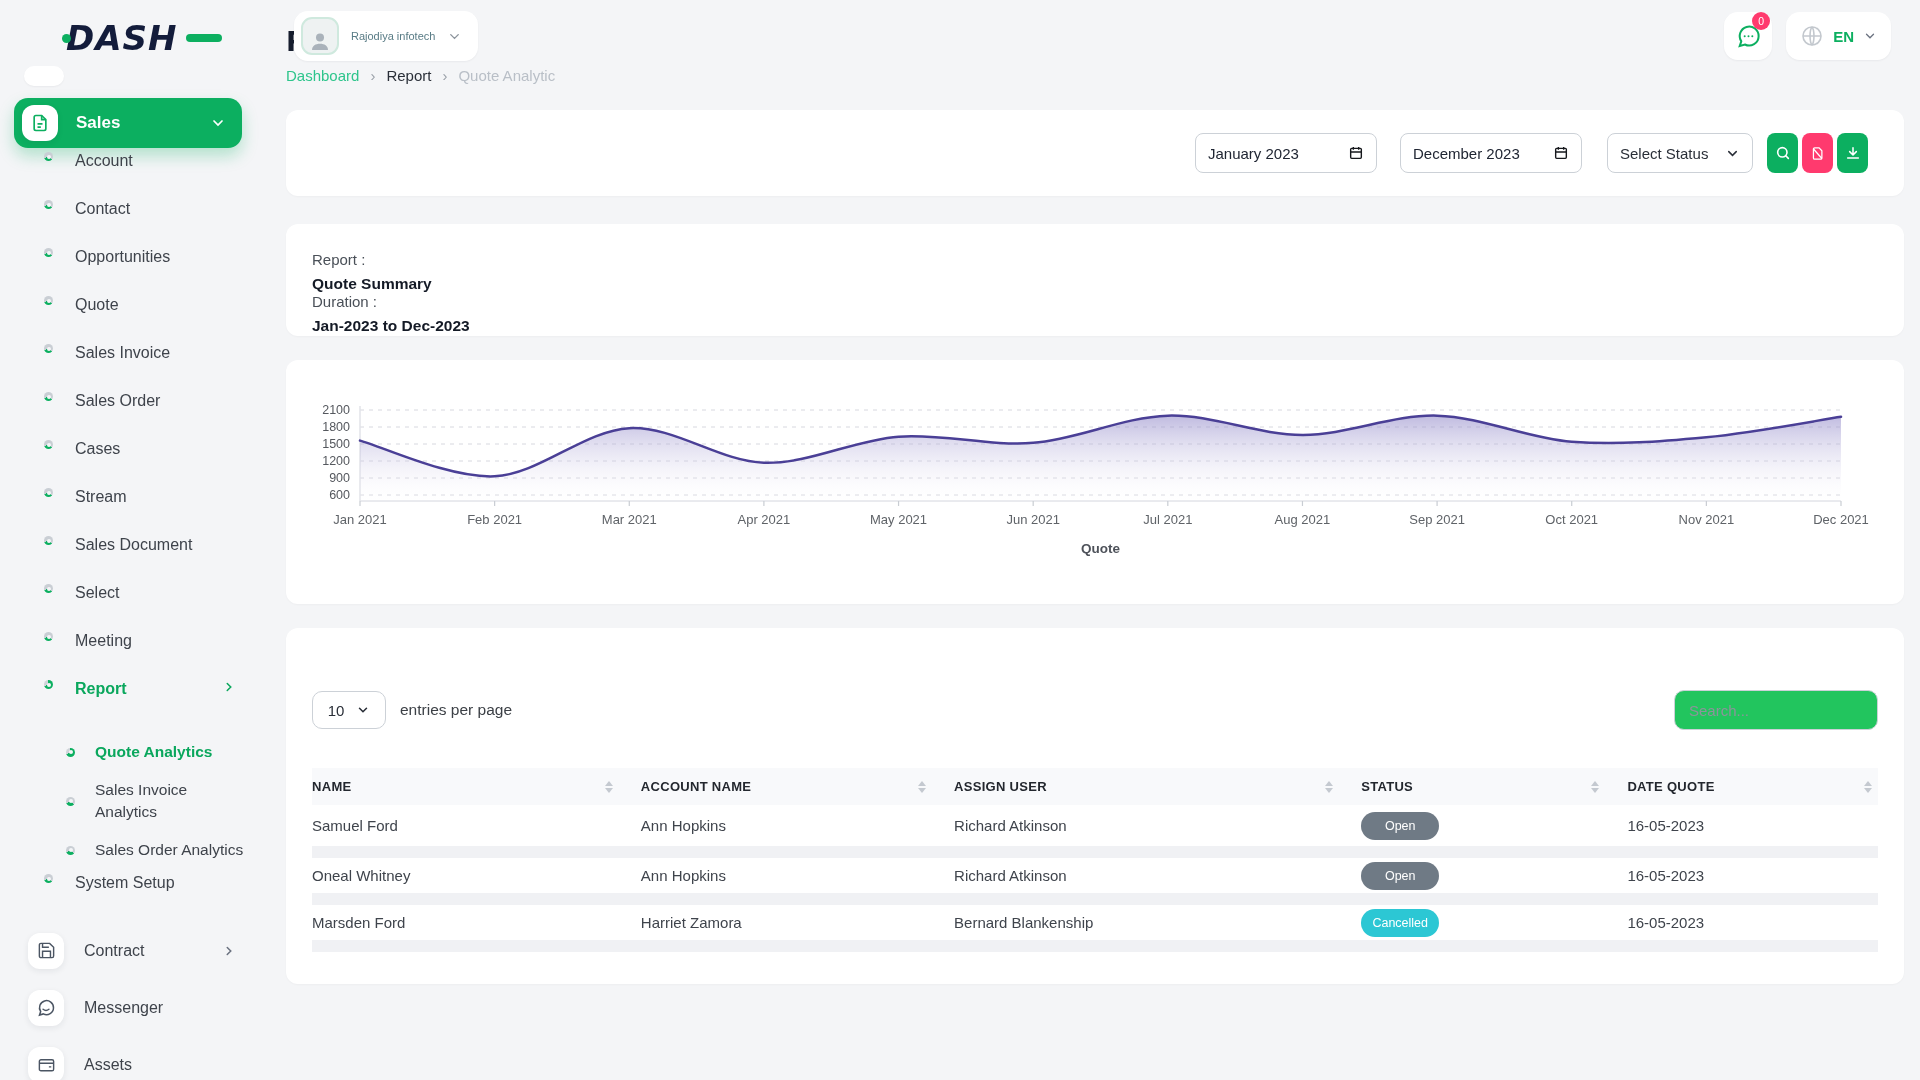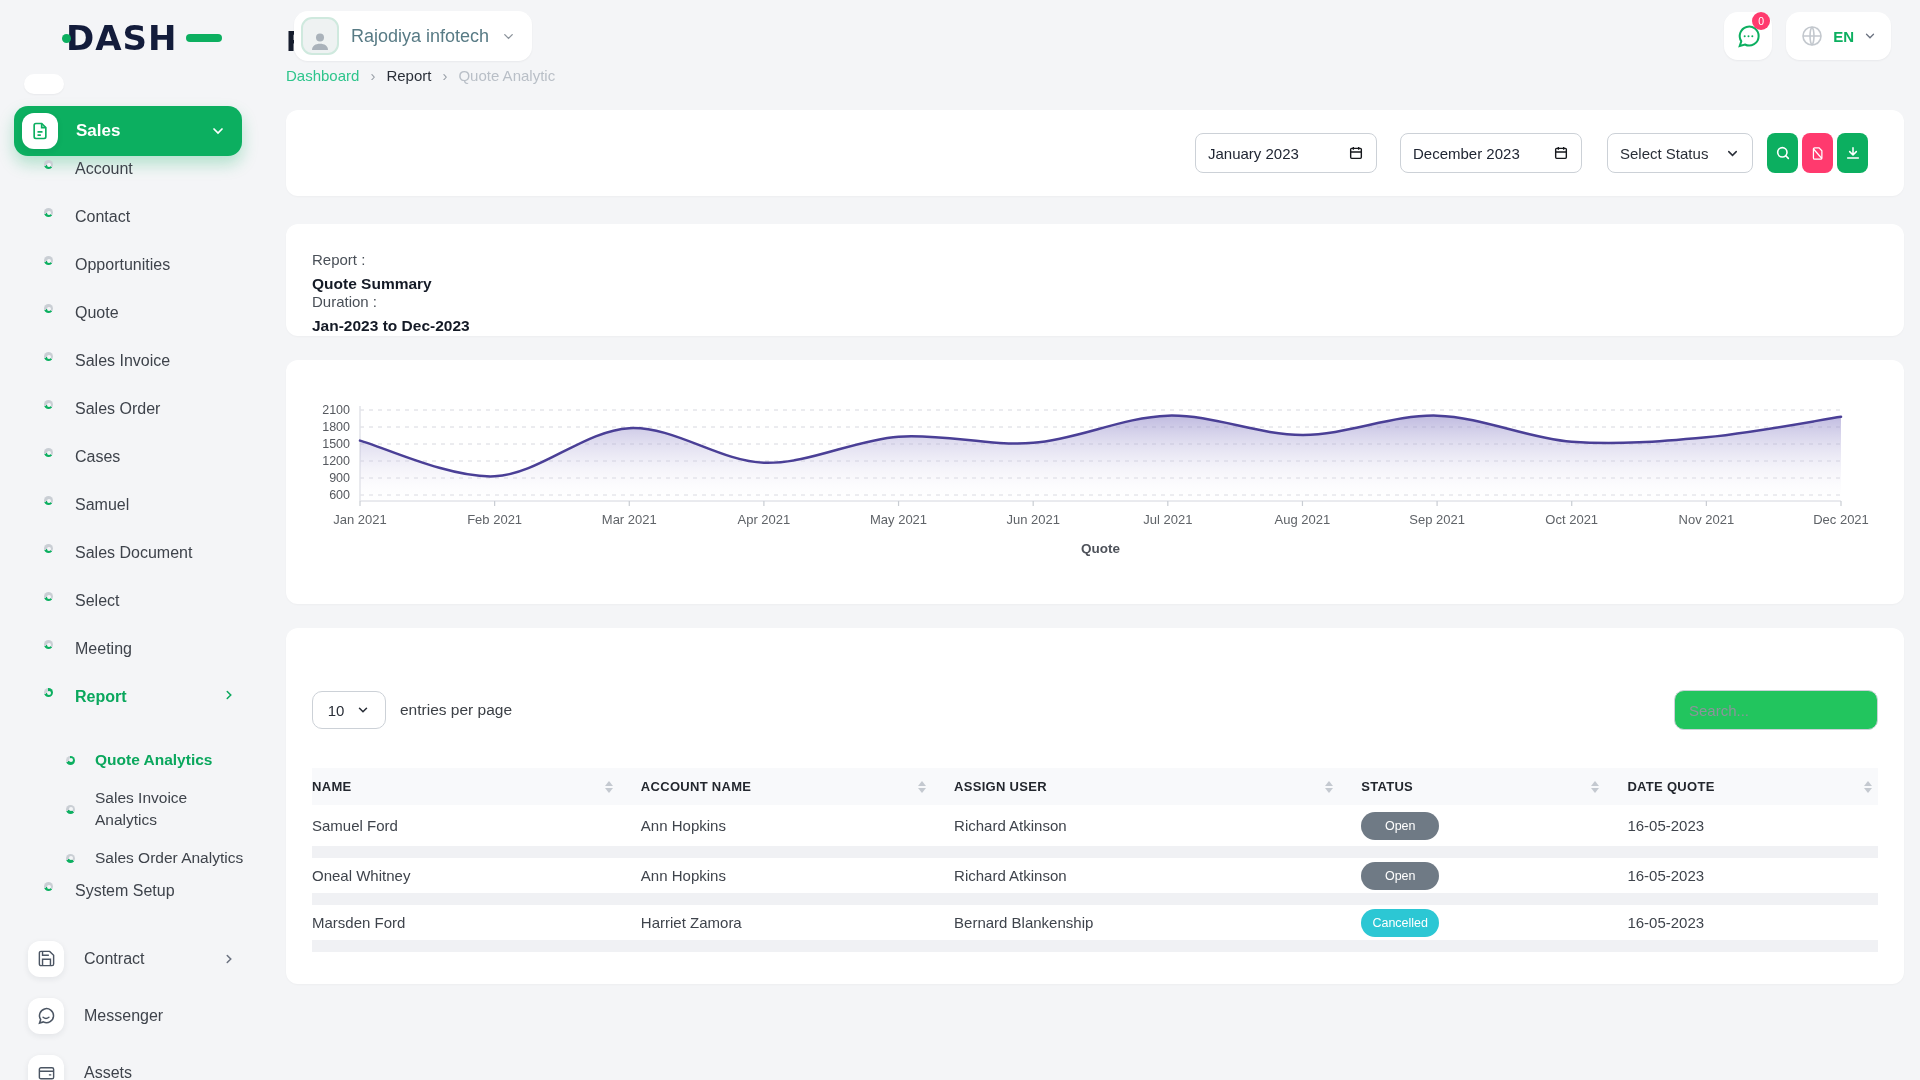--- a/index.html
+++ b/index.html
@@ -7,21 +7,21 @@
   body {
     width:1920px; height:1080px; overflow:hidden;
     background:#f4f5f7;
     font-family:"Liberation Sans", sans-serif;
     color:#3a3f47;
   }
   svg { display:block; }
 
   
   .sidebar { position:fixed; left:0; top:0; width:286px; height:1080px; padding-top:14px; overflow:hidden; }
-  .logo { position:relative; margin:4px 0 16px 66px; width:140px; height:40px; }
+  .logo { position:relative; margin:4px 0 8px 66px; width:140px; height:40px;font-style:italic; }
   .logo-text { font-family:"DejaVu Sans", sans-serif; font-size:34px; font-weight:800; color:#131c3b; letter-spacing:1px; }
   .logo-dash { position:absolute; right:-16px; top:16px; width:36px; height:8px; border-radius:4px; background:#0caf60; }
   .logo-dot  { position:absolute; left:-4px; top:16px; width:9px; height:9px; border-radius:50%; background:#0caf60; }
   .nav { padding-left:14px; }
   .peek { width:40px; height:20px; background:#fff; border-radius:12px; margin:0 0 12px 10px; box-shadow:0 1px 2px rgba(16,24,40,.05); }
   .nav-primary {
     width:228px; height:50px; background:#0caf60; border-radius:14px;
     display:flex; align-items:center; color:#fff; margin-bottom:4px;
     box-shadow:0 8px 16px rgba(12,175,96,.28); cursor:pointer;margin-top:11px;
   }
@@ -45,21 +45,21 @@
   .nav-subsub.active { color:#0aa75d; font-weight:bold; }
   .nav-box { position:relative; display:flex; align-items:center; height:57px; padding-left:14px; font-size:16px; color:#3e434b; cursor:pointer; }
   .nav-box .label { margin-left:20px; }
   .chev-r { position:absolute; left:208px; color:#6b7280; display:flex; }
   .nav-sub .chev-r { color:#0aa75d; }
 
   
   .topbar { position:fixed; left:286px; right:0; top:0; height:72px; display:flex; align-items:center; }
   .company { display:flex; align-items:center; gap:12px; background:#fff; border-radius:14px; padding:6px 16px 6px 7px; margin-left:8px; box-shadow:0 1px 2px rgba(16,24,40,.05); cursor:pointer; }
   .avatar { width:38px; height:38px; border-radius:11px; background:#eef2f2; border:2px solid #cfe9de; display:flex; align-items:flex-end; justify-content:center; overflow:hidden; }
-  .company .name { font-size:18px; color:#587b85; }
+  .company .name { font-size:11px; color:#587b85; }
   .company .chev { color:#8b939b; display:flex; }
   .topbar-right { margin-left:auto; margin-right:29px; display:flex; align-items:center; gap:14px; }
   .msg-btn { position:relative; width:48px; height:48px; background:#fff; border-radius:14px; display:flex; align-items:center; justify-content:center; box-shadow:0 1px 2px rgba(16,24,40,.05); cursor:pointer; }
   .badge0 { position:absolute; top:0px; right:2px; min-width:18px; height:18px; border-radius:9px; background:#ff3a6e; color:#fff; font-size:10.5px; display:flex; align-items:center; justify-content:center; padding:0 4px; }
   .lang { height:48px; background:#fff; border-radius:14px; display:flex; align-items:center; gap:9px; padding:0 14px; box-shadow:0 1px 2px rgba(16,24,40,.05); cursor:pointer; }
   .lang .code { color:#0caf60; font-weight:bold; font-size:15px; }
   .lang .chev { color:#6b7280; display:flex; }
 
   
   .main { margin-left:286px; padding:26px 16px 0 0; }
@@ -164,21 +164,21 @@
         <div class="nav-sub">
           <span class="dot"></span>
           <span class="label">Sales Order</span>
         </div>
         <div class="nav-sub">
           <span class="dot"></span>
           <span class="label">Cases</span>
         </div>
         <div class="nav-sub">
           <span class="dot"></span>
-          <span class="label">Samuel</span>
+          <span class="label">Stream</span>
         </div>
         <div class="nav-sub">
           <span class="dot"></span>
           <span class="label">Sales Document</span>
         </div>
         <div class="nav-sub">
           <span class="dot"></span>
           <span class="label">Select</span>
         </div>
         <div class="nav-sub">

